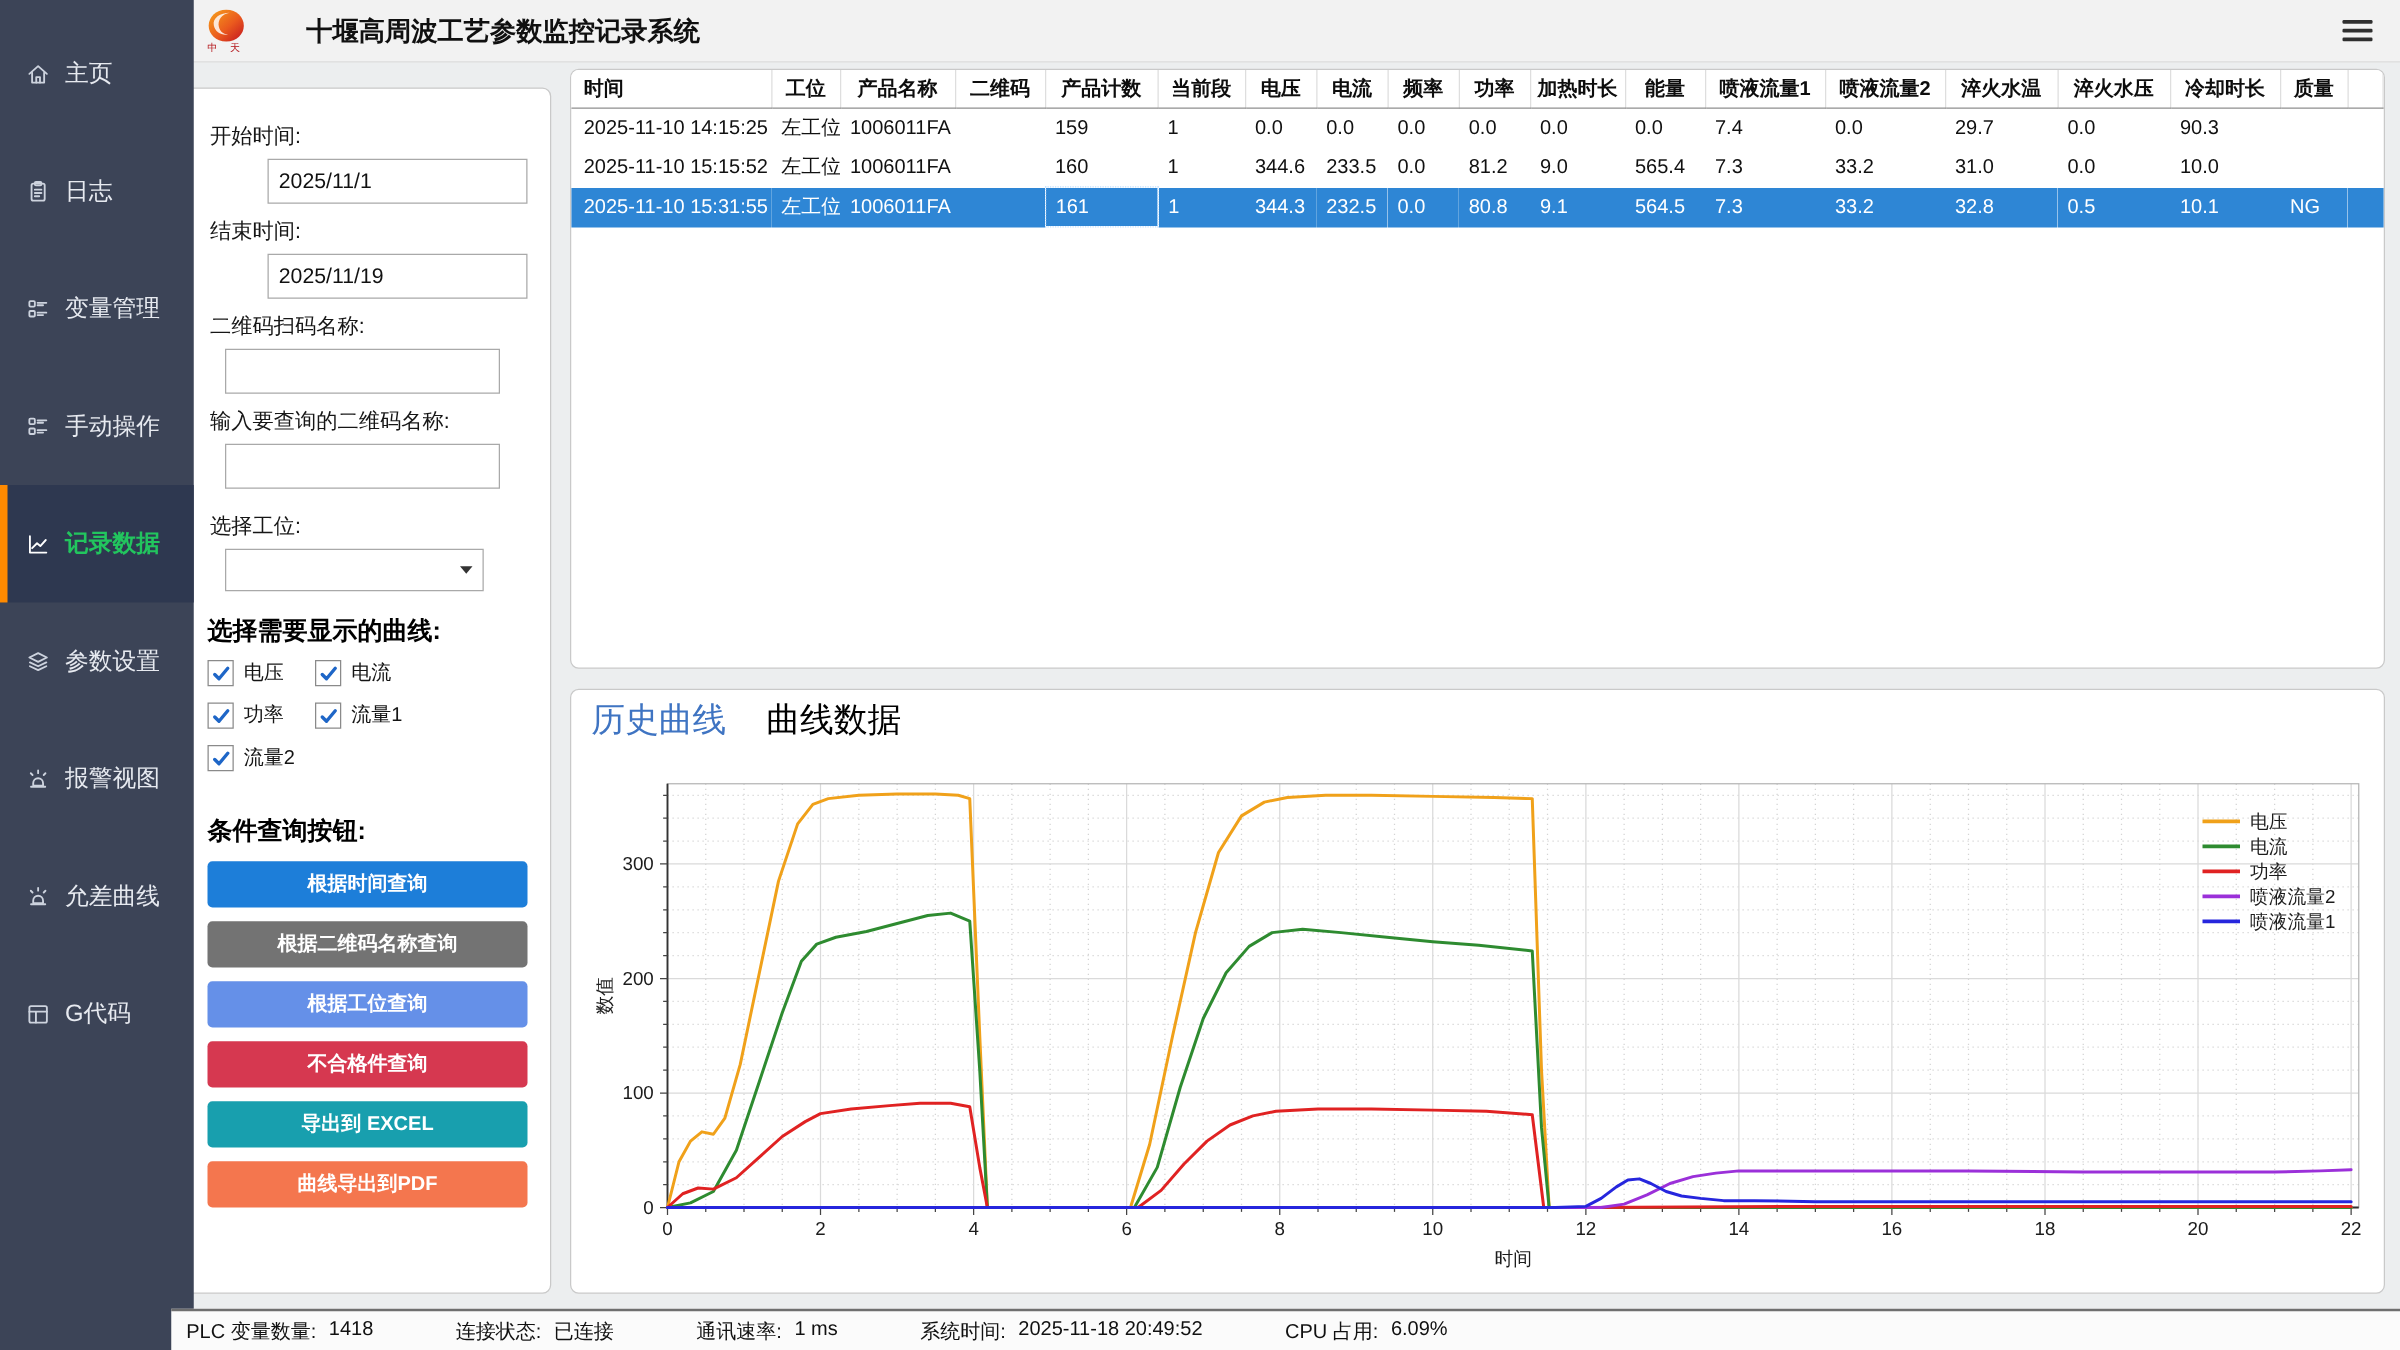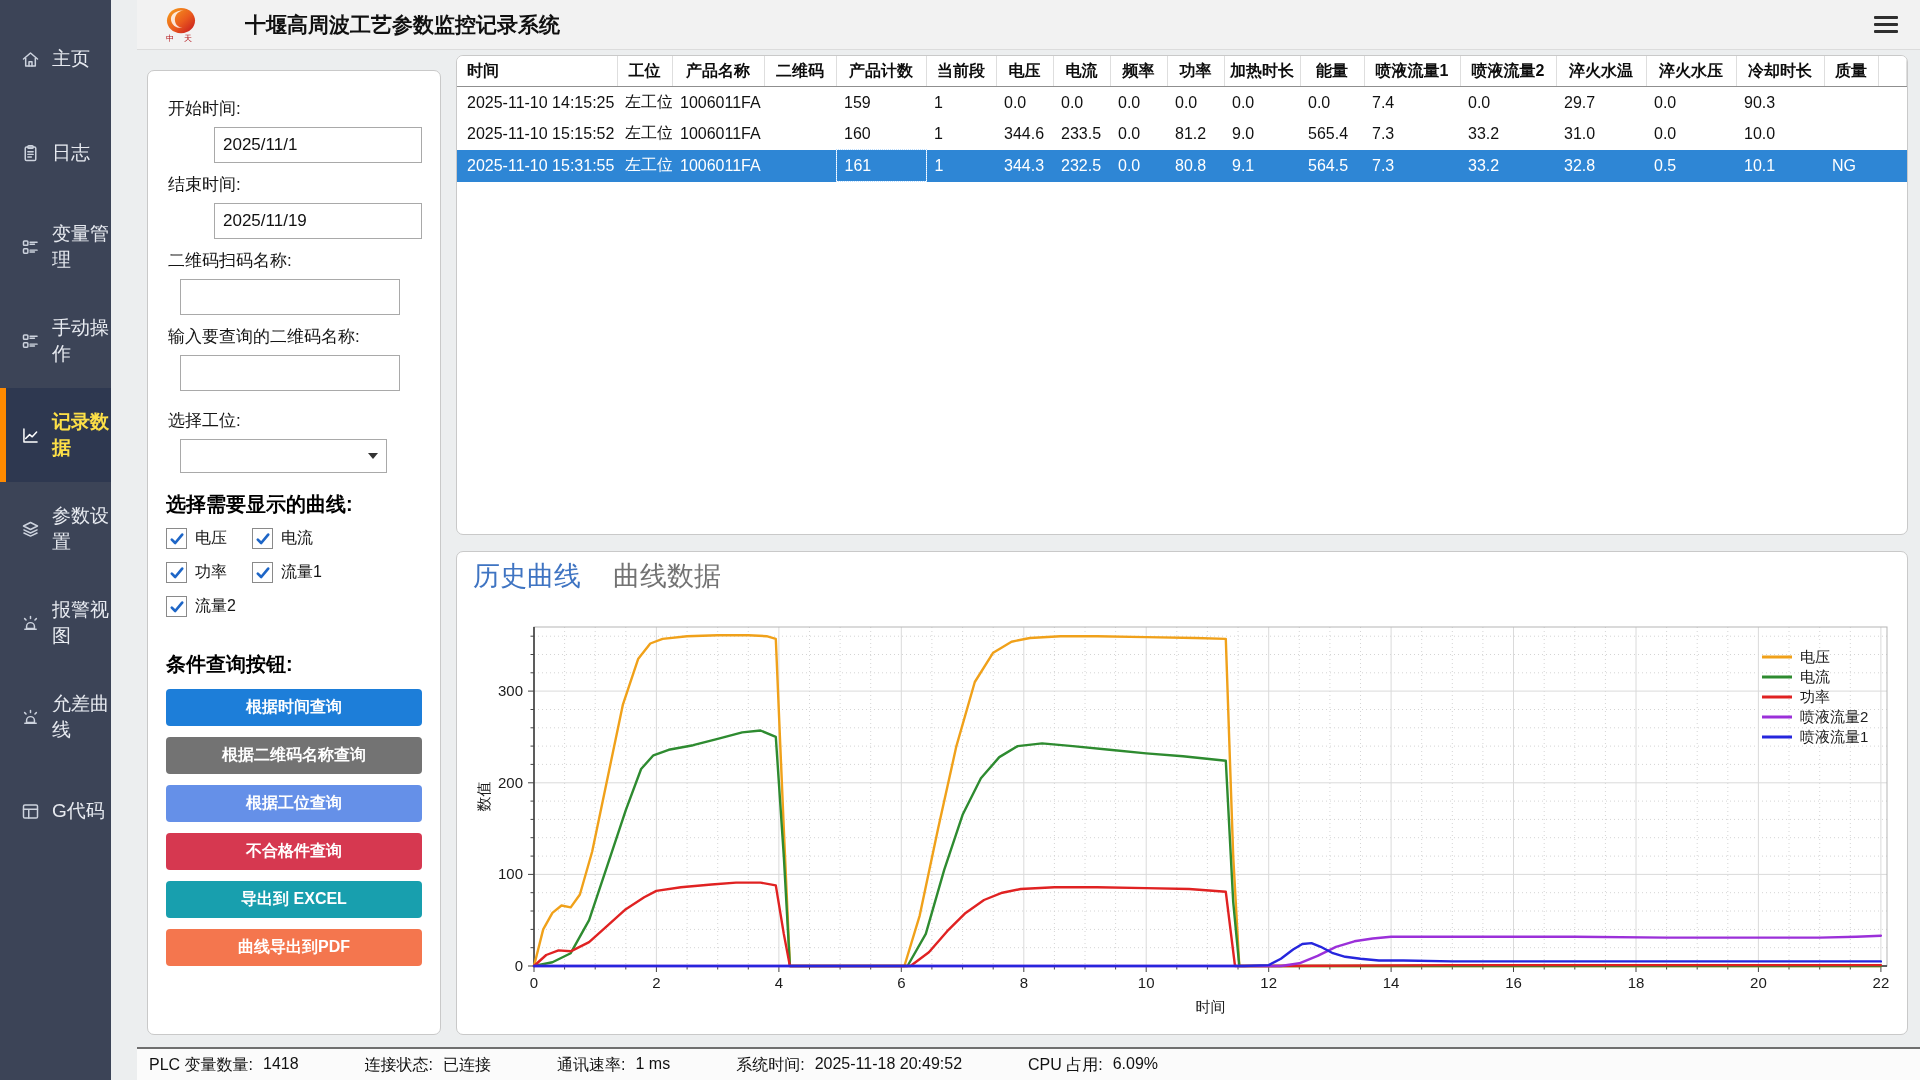--- a/index.html
+++ b/index.html
@@ -3,26 +3,26 @@
 <meta charset="utf-8">
 <style>
   html,body{margin:0;padding:0;}
   body{
     width:1920px;height:1080px;overflow:hidden;position:relative;
     background:#eceeef;
     font-family:"Liberation Sans","DejaVu Sans",sans-serif;
     -webkit-font-smoothing:antialiased;
   }
   
-  .sidebar{position:absolute;left:0;top:0;width:111px;height:1080px;background:#3c4457;z-index:5;}
+  .sidebar{position:absolute;left:0;top:0;width:155px;height:1080px;background:#3c4457;z-index:5;}
   .nav{padding-top:12px;}
   .nav-item{height:94px;display:flex;align-items:center;gap:11px;padding-left:20px;
     color:#e7eaf0;font-size:19px;cursor:pointer;position:relative;box-sizing:border-box;}
   .nav-item svg{width:21px;height:21px;stroke:#cdd3de;fill:none;stroke-width:1.7;stroke-linecap:round;stroke-linejoin:round;flex:0 0 auto;}
-  .nav-item.active{background:#2e3850;color:#fde047;font-weight:bold;}
+  .nav-item.active{background:#2e3850;color:#22c55e;font-weight:bold;}
   .nav-item.active::before{content:"";position:absolute;left:0;top:0;bottom:0;width:6px;background:#ff8a00;}
   .nav-item.active svg{stroke:#ffffff;}
   
   .topbar{position:absolute;left:137px;top:0;right:0;height:49px;background:#f2f2f2;
     border-bottom:1px solid #dcdcdc;display:flex;align-items:center;z-index:4;}
   .logo{margin-left:22px;width:44px;display:flex;flex-direction:column;align-items:center;}
   .logo-cn{font-size:8px;color:#b31217;letter-spacing:4px;line-height:1;margin-top:-1px;white-space:nowrap;}
   .app-title{margin-left:42px;font-size:21px;font-weight:bold;color:#101010;text-align:right;}
   .hamburger{margin-left:auto;margin-right:22px;width:24px;cursor:pointer;}
   .hamburger span{display:block;height:2.5px;background:#2f2f2f;margin:4.5px 0;border-radius:1px;}
@@ -58,21 +58,21 @@
   table.grid td{font-size:16px;color:#111;height:31px;padding:0 0 0 8px;white-space:nowrap;overflow:hidden;}
   table.grid td:first-child{padding-left:10px;}
   tr.data-row{cursor:pointer;}
   tr.data-row.selected{background:#2e86d5;}
   tr.data-row.selected td{color:#ffffff;}
   tr.data-row.selected td.focus-cell{border:1px dotted #bfe0ff;}
   
   .tabs{position:absolute;left:16px;top:6px;display:flex;gap:32px;align-items:baseline;z-index:2;}
   .tab{font-size:27px;cursor:pointer;}
   .tab.active{color:#3f74c2;}
-  .tab.inactive{color:#737373;}
+  .tab.inactive{color:#000000;}
   .chart-svg{position:absolute;left:0;top:0;width:1452px;height:484px;}
   .gmin{stroke:#d4d4d4;stroke-width:1;stroke-dasharray:1 3;}
   .gmaj{stroke:#dadada;stroke-width:1;}
   .tick{stroke:#444;stroke-width:1;}
   .tick-lab{font-size:15px;fill:#1c1c1c;}
   .ax-lab{font-size:15px;fill:#1c1c1c;}
   
   .statusbar{position:absolute;left:137px;right:0;top:1047px;height:33px;background:#fbfbfb;
     border-top:2px solid #6f6f6f;display:flex;align-items:center;gap:66px;padding-left:12px;z-index:6;}
   .status-item{font-size:16px;color:#111;white-space:nowrap;display:flex;gap:10px;}

